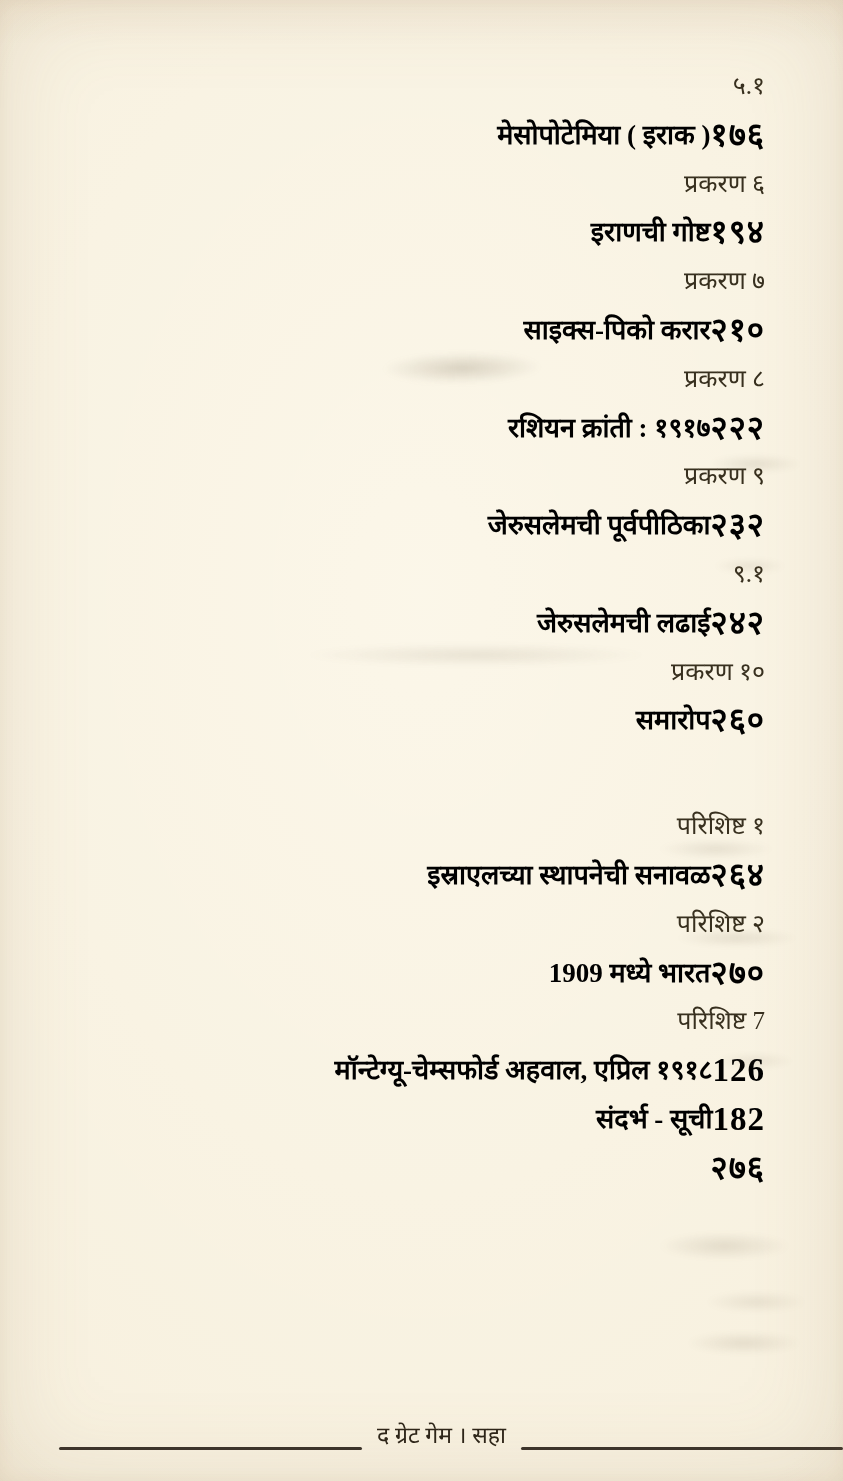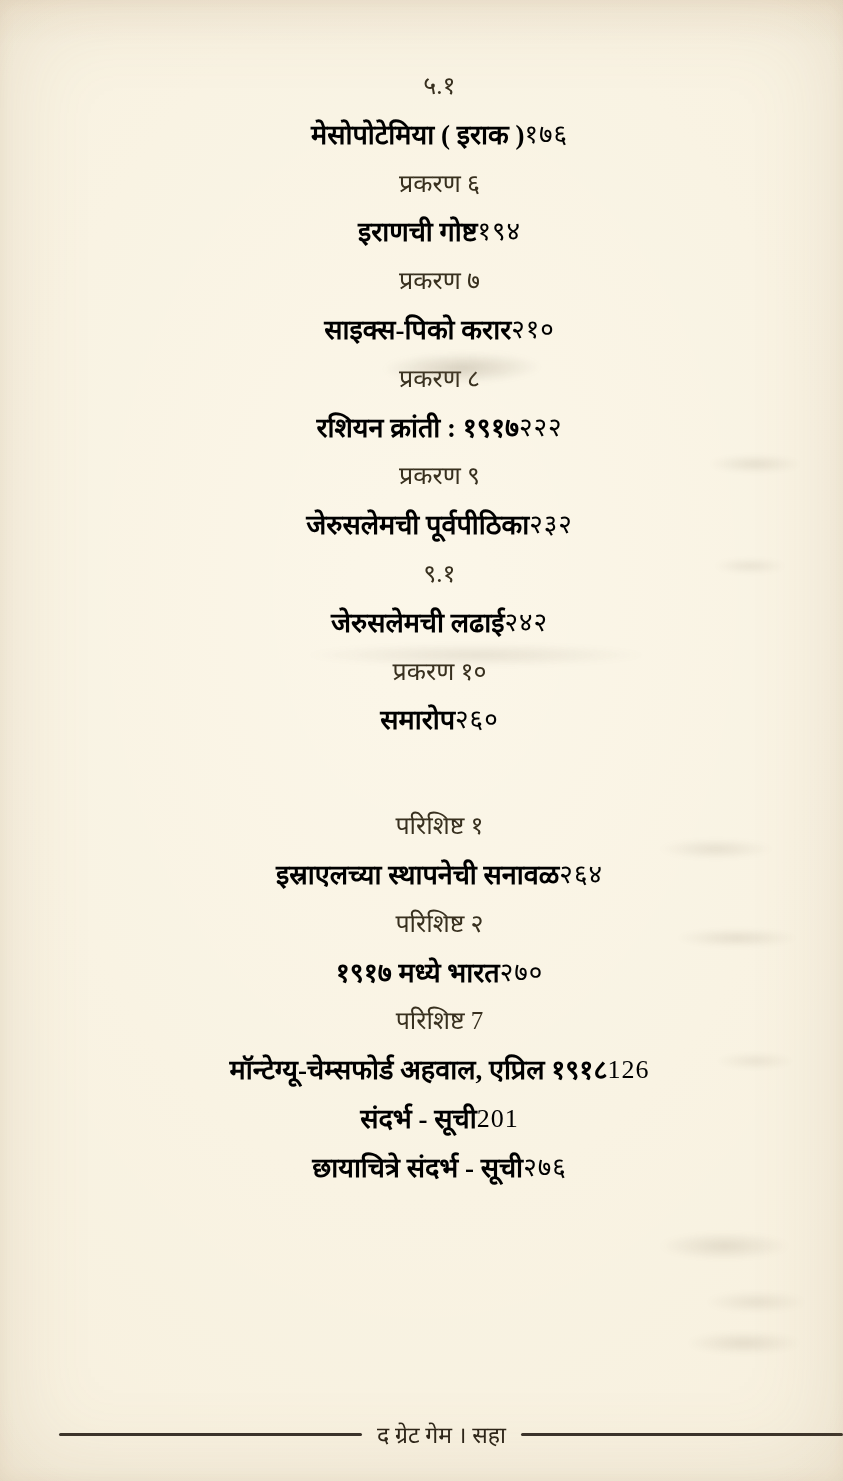--- a/index.html
+++ b/index.html
@@ -9,27 +9,27 @@
     background-image:
       radial-gradient(140% 120% at 50% 40%, rgba(255,252,242,.55) 0%, rgba(255,252,242,0) 62%),
       linear-gradient(180deg, rgba(210,180,145,.14) 0%, rgba(210,180,145,0) 3%),
       radial-gradient(125% 105% at 50% 50%, #f7f0de 58%, #ebe1c6 100%);
     font-family:"Liberation Serif","DejaVu Serif",serif;
     color:#2c2519;
   }
   .vignette{position:absolute;inset:0;pointer-events:none;
     box-shadow:inset 0 0 95px rgba(150,120,80,.16), inset 0 0 16px rgba(150,120,80,.08);}
   .toc{position:absolute;left:114px;right:78px;top:62px}
-  .row{display:flex;justify-content:center;height:48.8px;line-height:48.8px;white-space:nowrap}
+  .row{display:flex;justify-content:flex-end;height:48.8px;line-height:48.8px;white-space:nowrap}
   .row.bold{font-weight:700;font-size:27px;color:#000000}
   .row.plain{font-weight:400;font-size:25px;color:#38301f}
-  .row .page{font-size:26px;font-weight:400;letter-spacing:1px}
+  .row .page{font-size:33px;font-weight:700;letter-spacing:1px}
   .row.plain .page{font-weight:400}
   .row.gap-after{margin-bottom:57px}
-  .footer{position:absolute;left:0;right:0;top:1418px;display:flex;align-items:center;color:#2c2418}
+  .footer{position:absolute;left:0;right:0;top:1418px;display:flex;align-items:flex-end;color:#2c2418}
   .rule{height:3px;background:#3a322a;border-radius:2px}
   .rule-left{width:303px;margin-left:59px}
   .rule-right{flex:1 1 auto}
   .footer-title{margin:0 15px;font-size:23px;font-weight:500;white-space:nowrap}
   .smudge{position:absolute;pointer-events:none;filter:blur(2.5px);
     background:radial-gradient(ellipse 50% 55% at 50% 50%, rgba(122,107,84,.26), rgba(122,107,84,0) 72%);}
   .s1{left:352px;top:348px;width:220px;height:40px;transform:rotate(-1deg)}
   .s2{left:236px;top:640px;width:480px;height:30px;opacity:.55}
   .s3{left:690px;top:452px;width:130px;height:24px;opacity:.6}
   .s4{left:700px;top:556px;width:100px;height:20px;opacity:.5}
@@ -106,37 +106,36 @@
   </div>
     <div class="row bold">
     <span class="label">इस्राएलच्या स्थापनेची सनावळ</span>
     <span class="page">२६४</span>
   </div>
     <div class="row plain">
     <span class="label">परिशिष्ट २</span>
     <span class="page"></span>
   </div>
     <div class="row bold">
-    <span class="label">१९१७ मध्ये भारत</span>
+    <span class="label">1909 मध्ये भारत</span>
     <span class="page">२७०</span>
   </div>
     <div class="row plain">
     <span class="label">परिशिष्ट 7</span>
     <span class="page"></span>
   </div>
     <div class="row bold">
     <span class="label">मॉन्टेग्यू-चेम्सफोर्ड अहवाल, एप्रिल १९१८</span>
     <span class="page">126</span>
   </div>
     <div class="row bold">
     <span class="label">संदर्भ - सूची</span>
-    <span class="page">201</span>
+    <span class="page">182</span>
   </div>
     <div class="row bold">
-    <span class="label">छायाचित्रे संदर्भ - सूची</span>
     <span class="page">२७६</span>
   </div>
   </div>
 
 <div class="footer">
   <div class="rule rule-left"></div>
   <div class="footer-title">द ग्रेट गेम । सहा</div>
   <div class="rule rule-right"></div>
 </div>
 

